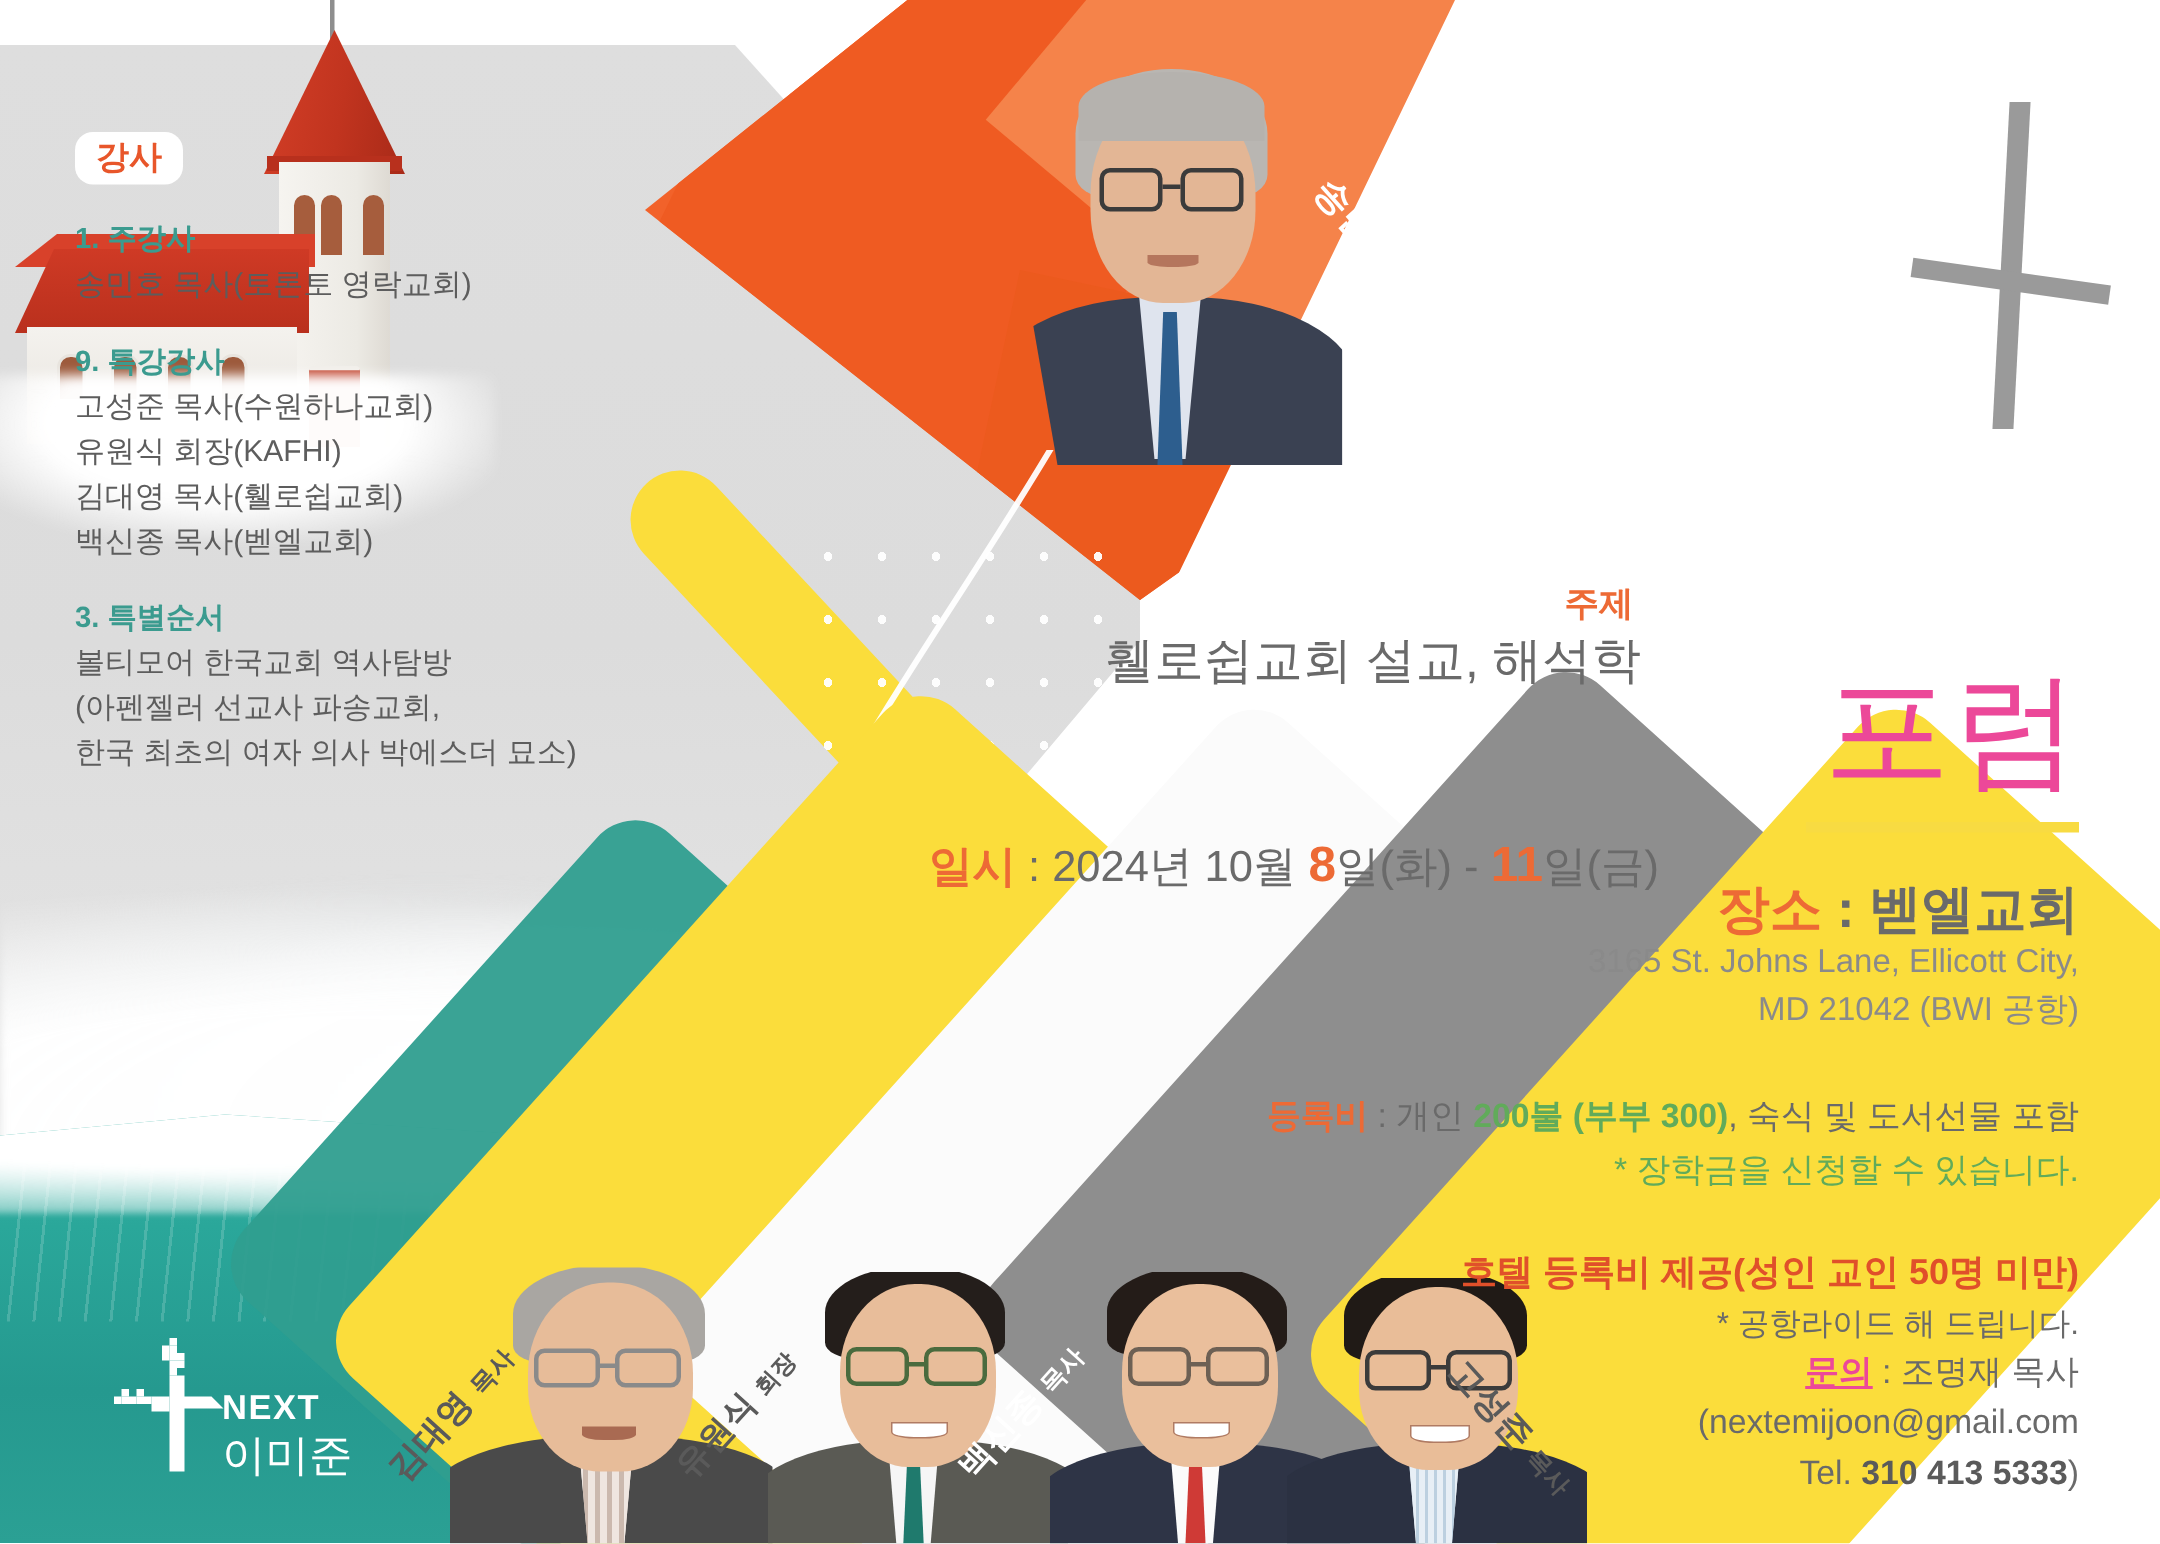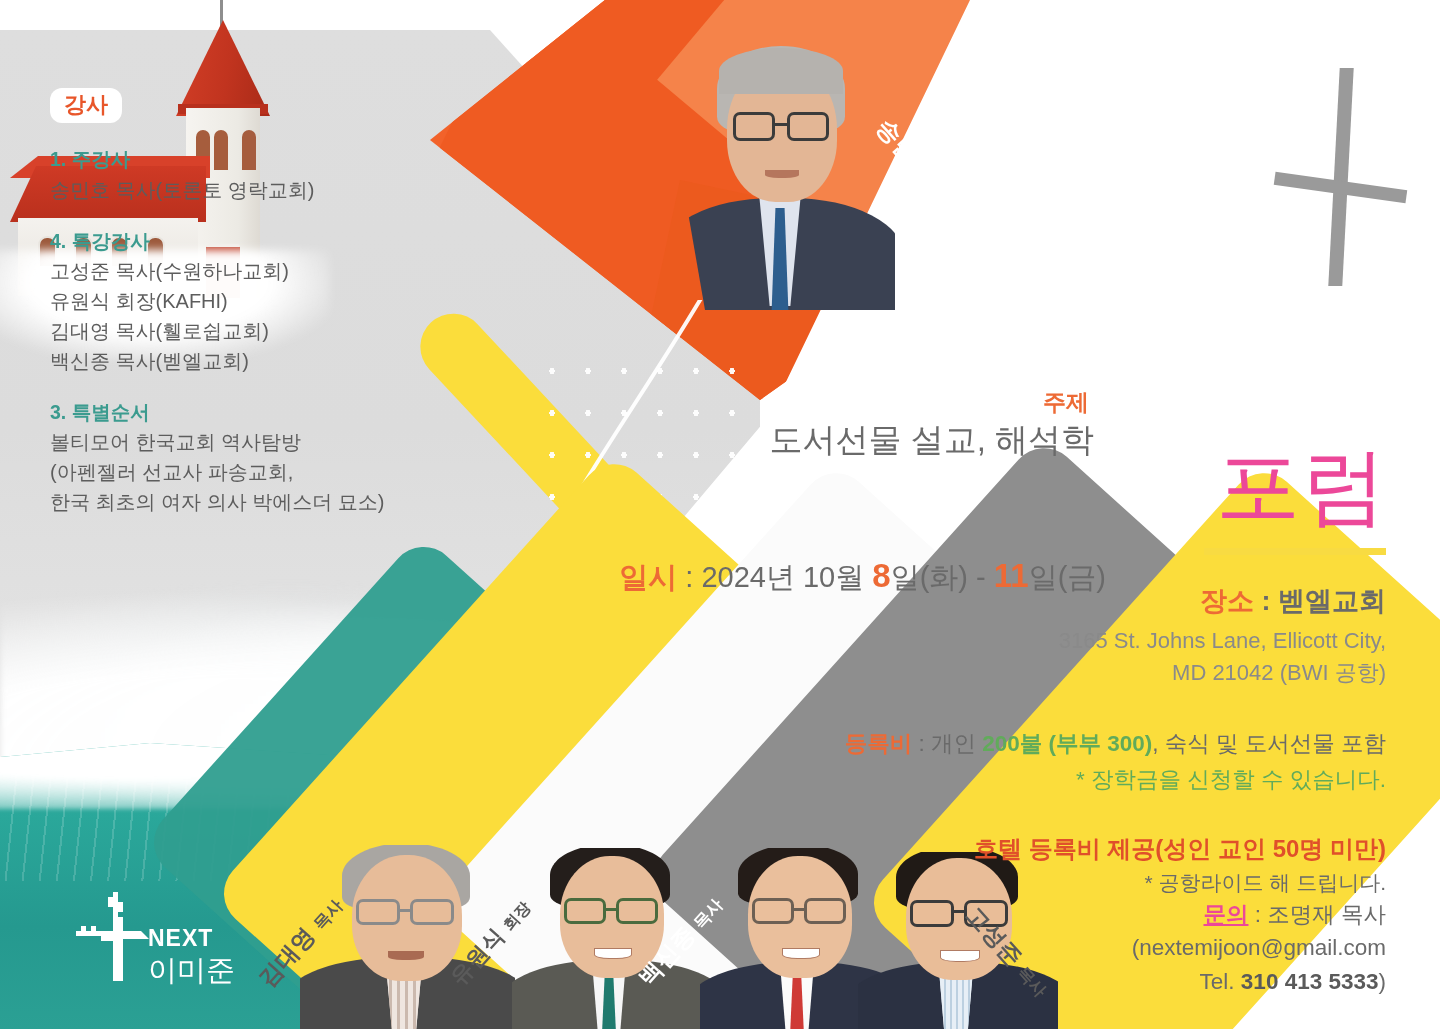--- a/index.html
+++ b/index.html
@@ -159,21 +159,21 @@
   .t-rule { position:absolute; right:8px; top:548px; width:182px; height:7px; background:#f8db42; }
 
   .subj-lbl { position:absolute; right:305px; top:387px; color:#ed6a35; font-weight:700; font-size:23px; }
   .theme { position:absolute; right:300px; top:418px; text-align:right; color:#6a6a6a;
     font-size:33px; line-height:1.32; font-weight:500; }
 
   .dateline { position:absolute; right:288px; top:533px; font-size:29px; color:#6a6a6a; font-weight:500; white-space:nowrap;margin-top:24px; }
   .dateline .lb { color:#ed6a35; font-weight:700; }
   .dateline .big { color:#ed6a35; font-weight:700; font-size:33px; }
 
-  .place { position:absolute; right:8px; top:583px; font-size:27px; color:#6a6a6a; font-weight:600; }
+  .place { position:absolute; right:8px; top:583px; font-size:35px; color:#6a6a6a; font-weight:600; }
   .place .lb { color:#ed6a35; font-weight:700; }
   .addr { position:absolute; right:8px; top:625px; text-align:right; font-size:22px; color:#8a8a8a; line-height:1.44; }
 
   .reg { position:absolute; right:8px; top:726px; text-align:right; font-size:22.5px; color:#6a6a6a; line-height:1.62; }
   .reg .lb { color:#ed6a35; font-weight:700; }
   .reg .gr { color:#61ab5a; font-weight:600; }
   .reg .green-line { color:#61ab5a; font-weight:500; }
 
   .hotel { position:absolute; right:8px; top:830px; text-align:right; font-size:24px;
     color:#e0502a; font-weight:800; line-height:1.55; }
@@ -342,21 +342,21 @@
 
   <div class="left-col">
     <div class="badge">강사</div>
 
     <div>
       <div class="sec-h">1. 주강사</div>
       <div class="sec-b">송민호 목사(토론토 영락교회)</div>
     </div>
 
     <div>
-      <div class="sec-h">4. 특강강사</div>
+      <div class="sec-h">9. 특강강사</div>
       <div class="sec-b">고성준 목사(수원하나교회)</div>
       <div class="sec-b">유원식 회장(KAFHI)</div>
       <div class="sec-b">김대영 목사(휄로쉽교회)</div>
       <div class="sec-b">백신종 목사(벧엘교회)</div>
     </div>
 
     <div>
       <div class="sec-h">3. 특별순서</div>
       <div class="sec-b">볼티모어 한국교회 역사탐방</div>
       <div class="sec-b">(아펜젤러 선교사 파송교회,</div>
@@ -365,21 +365,21 @@
   </div>
 
   <div class="right-col">
 
 
     <div class="t-forum">포럼</div>
     <div class="t-rule"></div>
 
     <div class="subj-lbl">주제</div>
     <div class="theme">
-      <div>도서선물 설교, 해석학</div>
+      <div>휄로쉽교회 설교, 해석학</div>
     </div>
 
     <div class="dateline">
       <span class="lb">일시</span><span> : </span><span>2024년 10월 </span><span class="big">8</span><span>일(화)</span><span> - </span><span class="big">11</span><span>일(금)</span>
     </div>
 
     <div class="place">
       <span class="lb">장소</span><span> : 벧엘교회</span>
     </div>
     <div class="addr">

